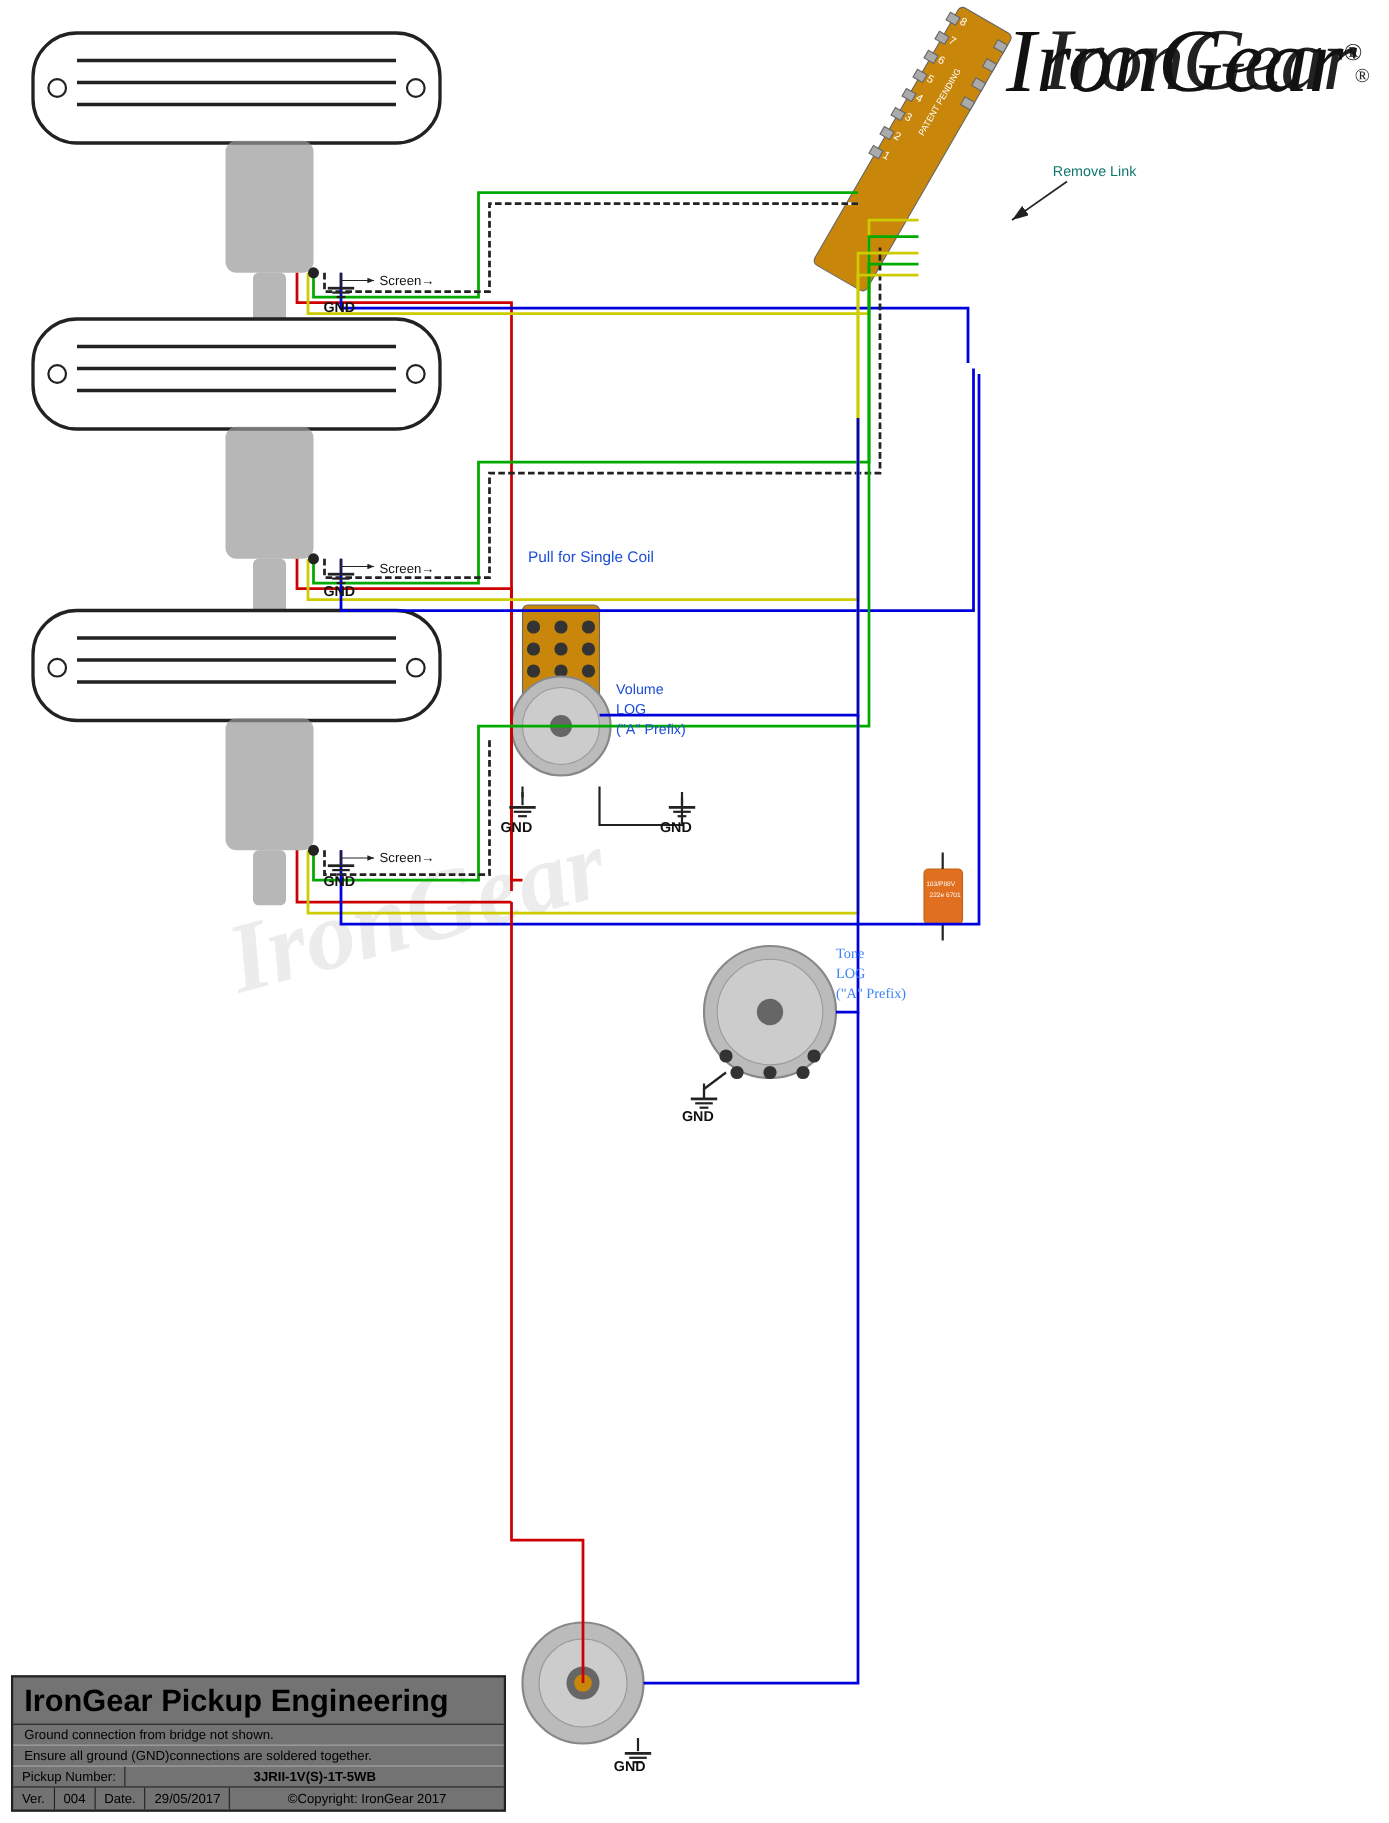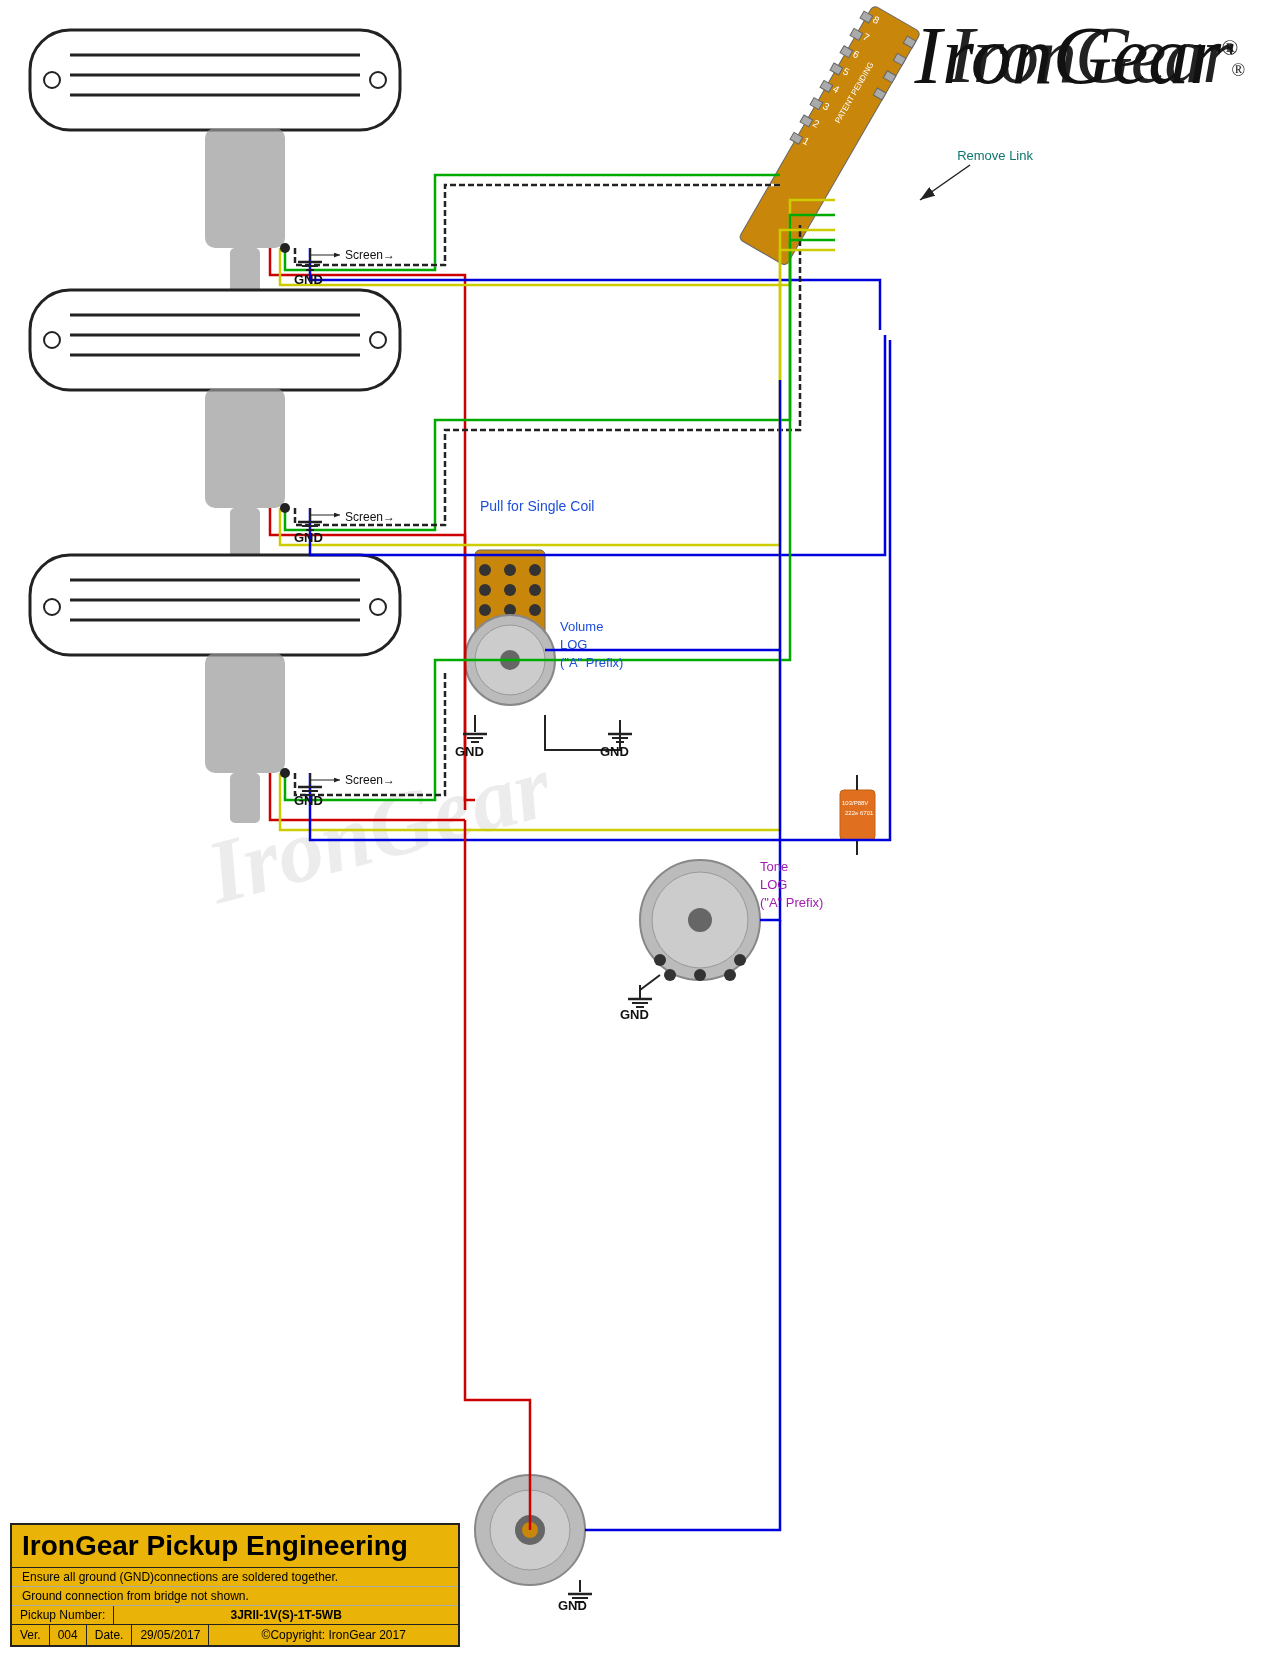--- a/index.html
+++ b/index.html
@@ -41,21 +41,21 @@
       height: 1657px;
     }
 
     
     .footer-box {
       position: absolute;
       bottom: 10px;
       left: 10px;
       width: 450px;
       border: 2px solid #222;
-      background: #eab308;
+      background: #737373;
     }
     .footer-title {
       font-size: 28px;
       font-weight: bold;
       padding: 5px 10px;
       border-bottom: 1px solid #222;
       font-family: Arial, sans-serif;
     }
     .footer-row {
       font-size: 12px;
@@ -364,38 +364,38 @@
 </div>
 
 <div style="position:absolute; top:744px; left:455px; font-size:13px; font-family:Arial,sans-serif; color:#111; font-weight:bold; text-align:center;">
   <span>GND</span>
 </div>
 
 <div style="position:absolute; top:744px; left:600px; font-size:13px; font-family:Arial,sans-serif; color:#111; font-weight:bold; text-align:center;">
   <span>GND</span>
 </div>
 
-<div style="position:absolute; top:858px; left:760px; font-size:13px; font-family:Liberation Sans, sans-serif; color:#a21caf; line-height:1.4;">
+<div style="position:absolute; top:858px; left:760px; font-size:13px; font-family:Liberation Serif, serif; color:#3b82f6; line-height:1.4;">
   <span>Tone</span><br>
   <span>LOG</span><br>
   <span>("A" Prefix)</span>
 </div>
 
 <div style="position:absolute; top:1007px; left:620px; font-size:13px; font-family:Arial,sans-serif; color:#111; font-weight:bold; text-align:center;">
   <span>GND</span>
 </div>
 
 <div style="position:absolute; top:1598px; left:558px; font-size:13px; font-family:Arial,sans-serif; color:#111; font-weight:bold; text-align:center;">
   <span>GND</span>
 </div>
 
 <div class="footer-box">
   <div class="footer-title">IronGear Pickup Engineering</div>
+  <div class="footer-row">Ground connection from bridge not shown.</div>
   <div class="footer-row">Ensure all ground (GND)connections are soldered together.</div>
-  <div class="footer-row">Ground connection from bridge not shown.</div>
   <div class="footer-drawing-row">
     <div class="footer-drawing-label">Pickup Number:</div>
     <div class="footer-drawing-value">3JRII-1V(S)-1T-5WB</div>
   </div>
   <div class="footer-bottom">
     <div class="footer-cell">
       <span>Ver.</span>
     </div>
     <div class="footer-cell">004</div>
     <div class="footer-cell">Date.</div>

